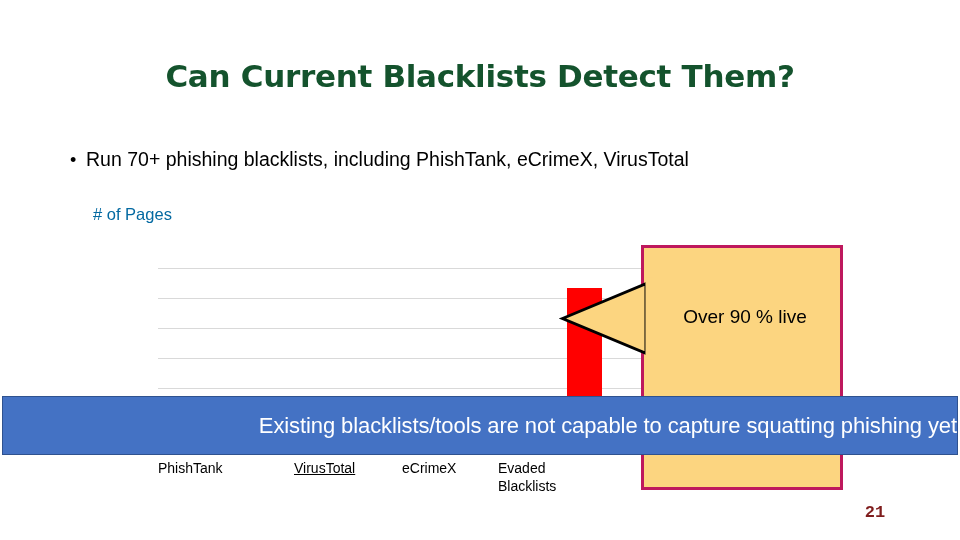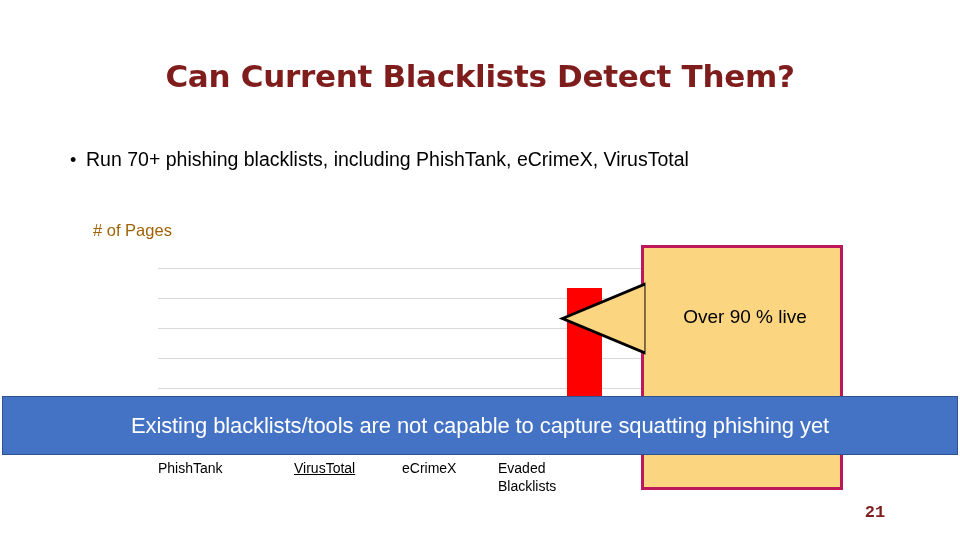--- a/index.html
+++ b/index.html
@@ -20,21 +20,21 @@
     background: #ffffff;
   }
 
   
   #slide-title {
     position: absolute;
     left: 0;
     top: 58px;
     width: 960px;
     text-align: center;
-    color: #7f1d1d;
+    color: #14532d;
     font-family: "DejaVu Sans", sans-serif;
     font-weight: bold;
     font-size: 31px;
     letter-spacing: -0.3px;
     white-space: nowrap;
   }
 
   
   #bullet-row {
     position: absolute;
@@ -57,23 +57,23 @@
   #chart {
     position: absolute;
     left: 0;
     top: 205px;
     width: 960px;
     height: 320px;
   }
   #chart-axis-title {
     position: absolute;
     left: 93px;
-    top: 16px;
+    top: 0;
     font-size: 16.5px;
-    color: #a16207;
+    color: #0369a1;
     white-space: nowrap;
   }
   #plot {
     position: absolute;
     left: 158px;
     top: 63px;
     width: 487px;
     height: 180px;
   }
   .gridline {
@@ -162,21 +162,21 @@
     height: 59px;
     background: #4472C4;
     border: 1px solid #2F528F;
     box-sizing: border-box;
     z-index: 6;
     display: flex;
     align-items: center;
   }
   #banner-text {
     width: 100%;
-    text-align: center;
+    text-align: right;
     color: #FFFFFF;
     font-size: 22px;
     white-space: nowrap;
     letter-spacing: -0.1px;
   }
 
   
   #slide-number {
     position: absolute;
     left: 845px;

